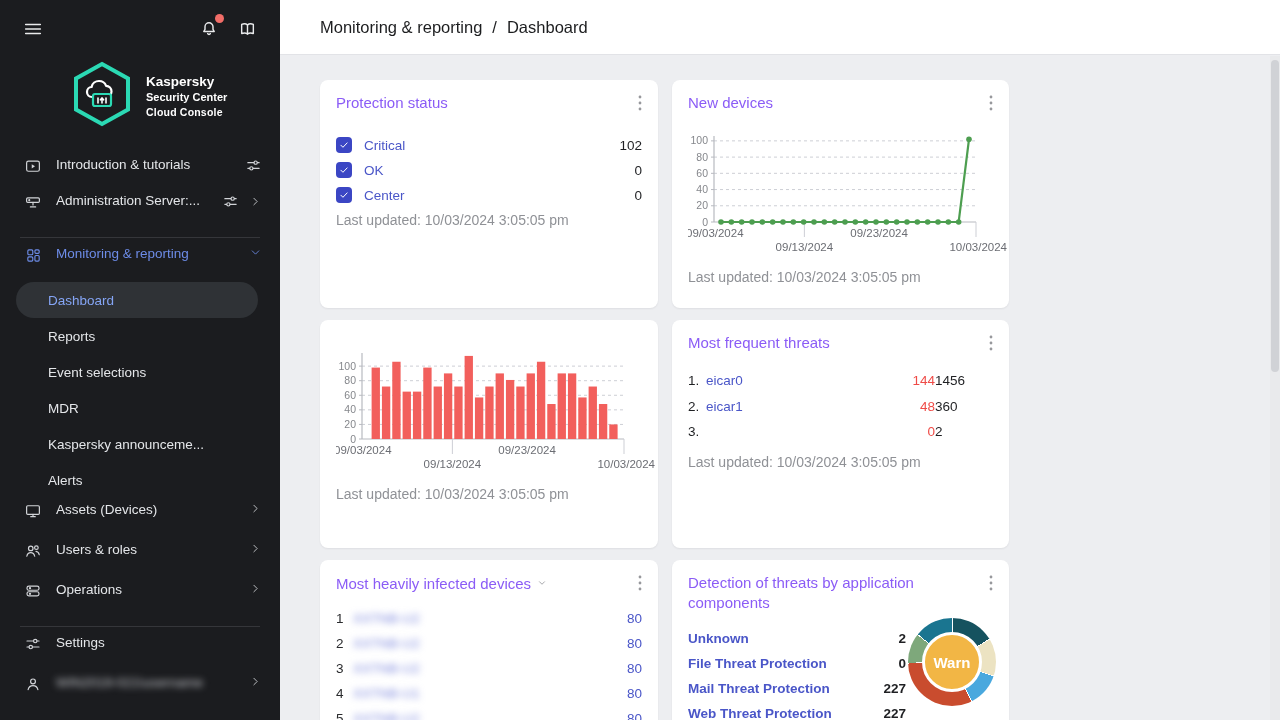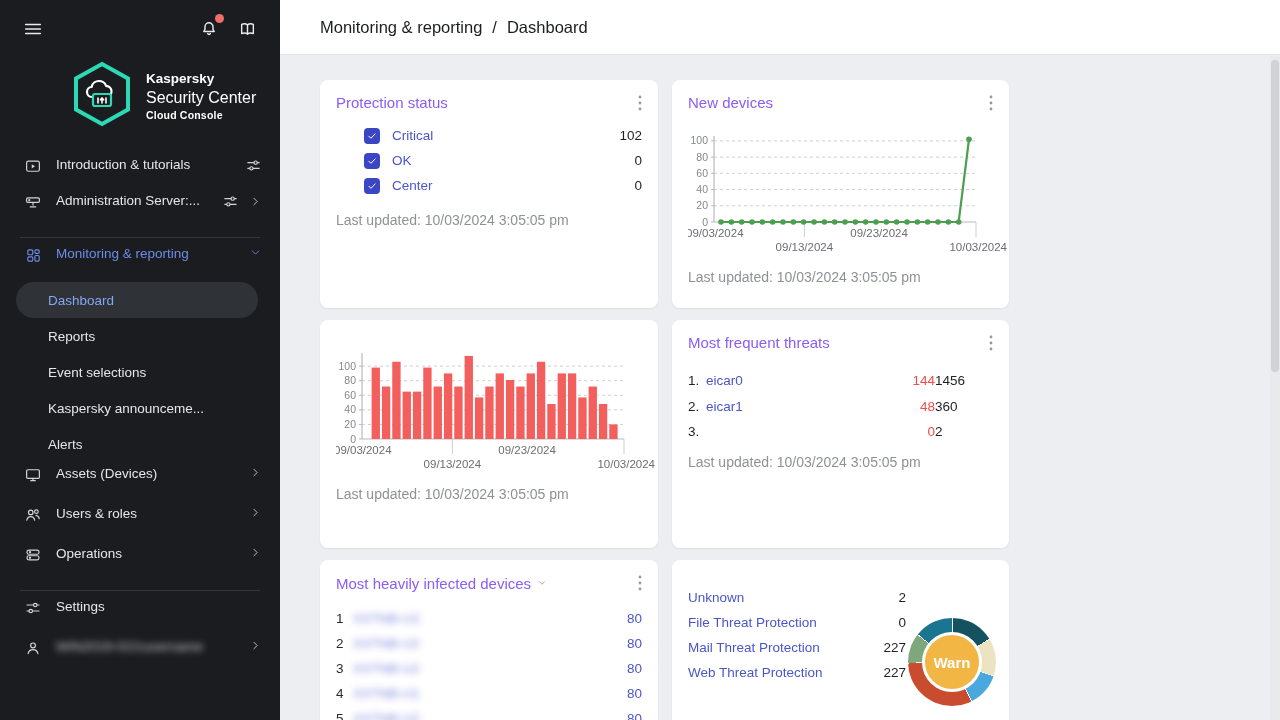--- a/index.html
+++ b/index.html
@@ -9,21 +9,21 @@
   
   .sidebar { width:280px; height:720px; background:#1b1c1f; color:#e4e6e9; flex-shrink:0; display:flex; flex-direction:column; }
   .sb-top { display:flex; justify-content:space-between; align-items:center; padding:16px 20px 8px 20px; }
   .sb-top-right { display:flex; align-items:center; gap:14px; }
   .icon-btn { background:none; border:none; cursor:pointer; position:relative; padding:2px; display:flex; }
   .icon-btn svg { stroke:#e9eaec; fill:none; stroke-width:1.7; stroke-linecap:round; stroke-linejoin:round; }
   .ndot { position:absolute; top:-3px; right:-3px; width:9px; height:9px; border-radius:50%; background:#f26d68; }
 
   .logo { display:flex; align-items:center; gap:12px; padding:8px 12px 14px 22px;margin-left:48px; }
   .logo-text .l1 { font-size:13.5px; font-weight:bold; color:#fff; line-height:1.25; }
-  .logo-text .l2 { font-size:16px; font-weight:normal; color:#fff; line-height:1.25; }
+  .logo-text .l2 { font-size:11px; font-weight:bold; color:#fff; line-height:1.25; }
   .logo-text .l3 { font-size:10.5px; font-weight:bold; color:#fff; letter-spacing:.2px; margin-top:1px; }
 
   nav { flex:1; padding-top:12px; }
   .nav-item { display:flex; align-items:flex-start; height:36px; padding:0 18px 0 24px; cursor:pointer; font-size:13.5px; color:#e4e6e9; }
   .nav-item .nav-ic { width:18px; height:18px; margin-right:14px; display:flex; align-items:center; justify-content:center; }
   .nav-item .nav-ic svg { stroke:#d2d4d8; fill:none; stroke-width:1.6; stroke-linecap:round; stroke-linejoin:round; }
   .nav-item .nav-label { flex:1; white-space:nowrap; overflow:hidden; text-overflow:ellipsis; }
   .nav-item .trail { display:flex; align-items:center; gap:10px; }
   .nav-item .trail svg { stroke:#d2d4d8; fill:none; stroke-width:1.6; stroke-linecap:round; stroke-linejoin:round; }
   .nav-item.section-active { color:#6d8ce8; }
@@ -44,21 +44,21 @@
   .cards { margin:25px 0 0 40px; display:grid; grid-template-columns:338px 337px; column-gap:14px; row-gap:12px; grid-auto-rows:228px; }
   .card { background:#fff; border-radius:8px; padding:13px 16px; box-shadow:0 1px 2px rgba(30,32,38,.07); overflow:hidden; position:relative; }
   .card-head { display:flex; justify-content:space-between; align-items:flex-start; }
   .card-title { font-size:15px; color:#8b5cf6; line-height:1.35; }
   .kebab { background:none; border:none; cursor:pointer; padding:2px 4px; margin-right:-4px; }
   .kebab svg { fill:#97989c; }
   .title-chevron { margin-left:6px; vertical-align:1px; }
   .title-chevron svg { stroke:#7a7c82; fill:none; stroke-width:1.6; stroke-linecap:round; }
 
   .status-rows { margin-top:12px; }
-  .status-row { display:flex; align-items:flex-start; height:25px; font-size:13.5px;margin-left:28px; }
+  .status-row { display:flex; align-items:flex-end; height:25px; font-size:13.5px; }
   .cbx { width:16px; height:16px; border-radius:4px; background:#3b46c4; color:#fff; display:flex; align-items:center; justify-content:center; margin-right:12px; cursor:pointer; }
   .cbx svg { stroke:#fff; fill:none; stroke-width:2.4; stroke-linecap:round; stroke-linejoin:round; }
   .link { color:#4a56c8; cursor:pointer; }
   .status-row .val { margin-left:auto; color:#1f2023; }
   .last-updated { font-size:14px; color:#8f9196; margin-top:9px; }
 
   .chart-wrap { margin-top:14px; }
   .ytick { font-size:10.5px; fill:#85878c; font-family:"Liberation Sans", sans-serif; }
   .xtick { font-size:11.5px; fill:#6b6d73; font-family:"Liberation Sans", sans-serif; }
 
@@ -68,21 +68,21 @@
   .threat-row .red { margin-left:auto; width:60px; text-align:right; color:#ef4b47; }
   .threat-row .black { width:58px; text-align:left; color:#1f2023; }
 
   .dev-rows { margin-top:10px; }
   .dev-row { display:flex; align-items:center; height:25px; font-size:13.5px; color:#2a2b2e; }
   .dev-row .rank { width:17px; }
   .dev-row .name { color:#7d88dd; }
   .dev-row .val { margin-left:auto; color:#4a56c8; }
 
   .det-rows { margin-top:12px; width:218px; }
-  .det-row { display:flex; align-items:center; height:25px; font-size:13.5px; }
+  .det-row { display:flex; align-items:center; height:25px; font-size:13.5px;font-weight:bold; }
   .det-row .val { margin-left:auto; color:#1f2023; }
   .donut-holder { position:absolute; right:13px; top:58px; }
   .donut { width:88px; height:88px; border-radius:50%; position:relative; }
   .donut-hole { position:absolute; inset:14px; border-radius:50%; border:3px solid #fff; display:flex; align-items:center; justify-content:center; color:#fff; font-weight:bold; font-size:15px; }
 
   .scroll-track { position:absolute; right:0; top:56px; bottom:0; width:10px; background:#e9eaec; }
   .scroll-thumb { position:absolute; top:4px; left:1px; width:8px; height:312px; border-radius:4px; background:#d0d2d6; cursor:pointer; }
 </style>
 </head>
 <body>
@@ -196,20 +196,23 @@
     </div>
 
     <div class="sub-item active">
       <span>Dashboard</span>
     </div>
     <div class="sub-item">
       <span>Reports</span>
     </div>
     <div class="sub-item">
       <span>Event selections</span>
+    </div>
+    <div class="sub-item">
+      <span>MDR</span>
     </div>
     <div class="sub-item">
       <span>Kaspersky announceme...</span>
     </div>
     <div class="sub-item">
       <span>Alerts</span>
     </div>
 
     <div class="nav-item" style="margin-top:4px">
       <span class="nav-ic">
@@ -536,20 +539,30 @@
         </div>
         <div class="dev-row">
           <span class="rank">5</span>
           <span class="name blurred">XXTNB-U2</span>
           <span class="val">80</span>
         </div>
       </div>
     </section>
 
     <section class="card">
+      <div class="card-head">
+        <span class="card-title" style="max-width:250px">Detection of threats by application components</span>
+        <button class="kebab">
+          <span><svg width="4" height="16" viewBox="0 0 4 16">
+                <circle cx="2" cy="2" r="1.4"></circle>
+                <circle cx="2" cy="8" r="1.4"></circle>
+                <circle cx="2" cy="14" r="1.4"></circle>
+              </svg></span>
+        </button>
+      </div>
       <div class="det-rows">
         <div class="det-row">
           <span class="link">Unknown</span>
           <span class="val">2</span>
         </div>
         <div class="det-row">
           <span class="link">File Threat Protection</span>
           <span class="val">0</span>
         </div>
         <div class="det-row">

